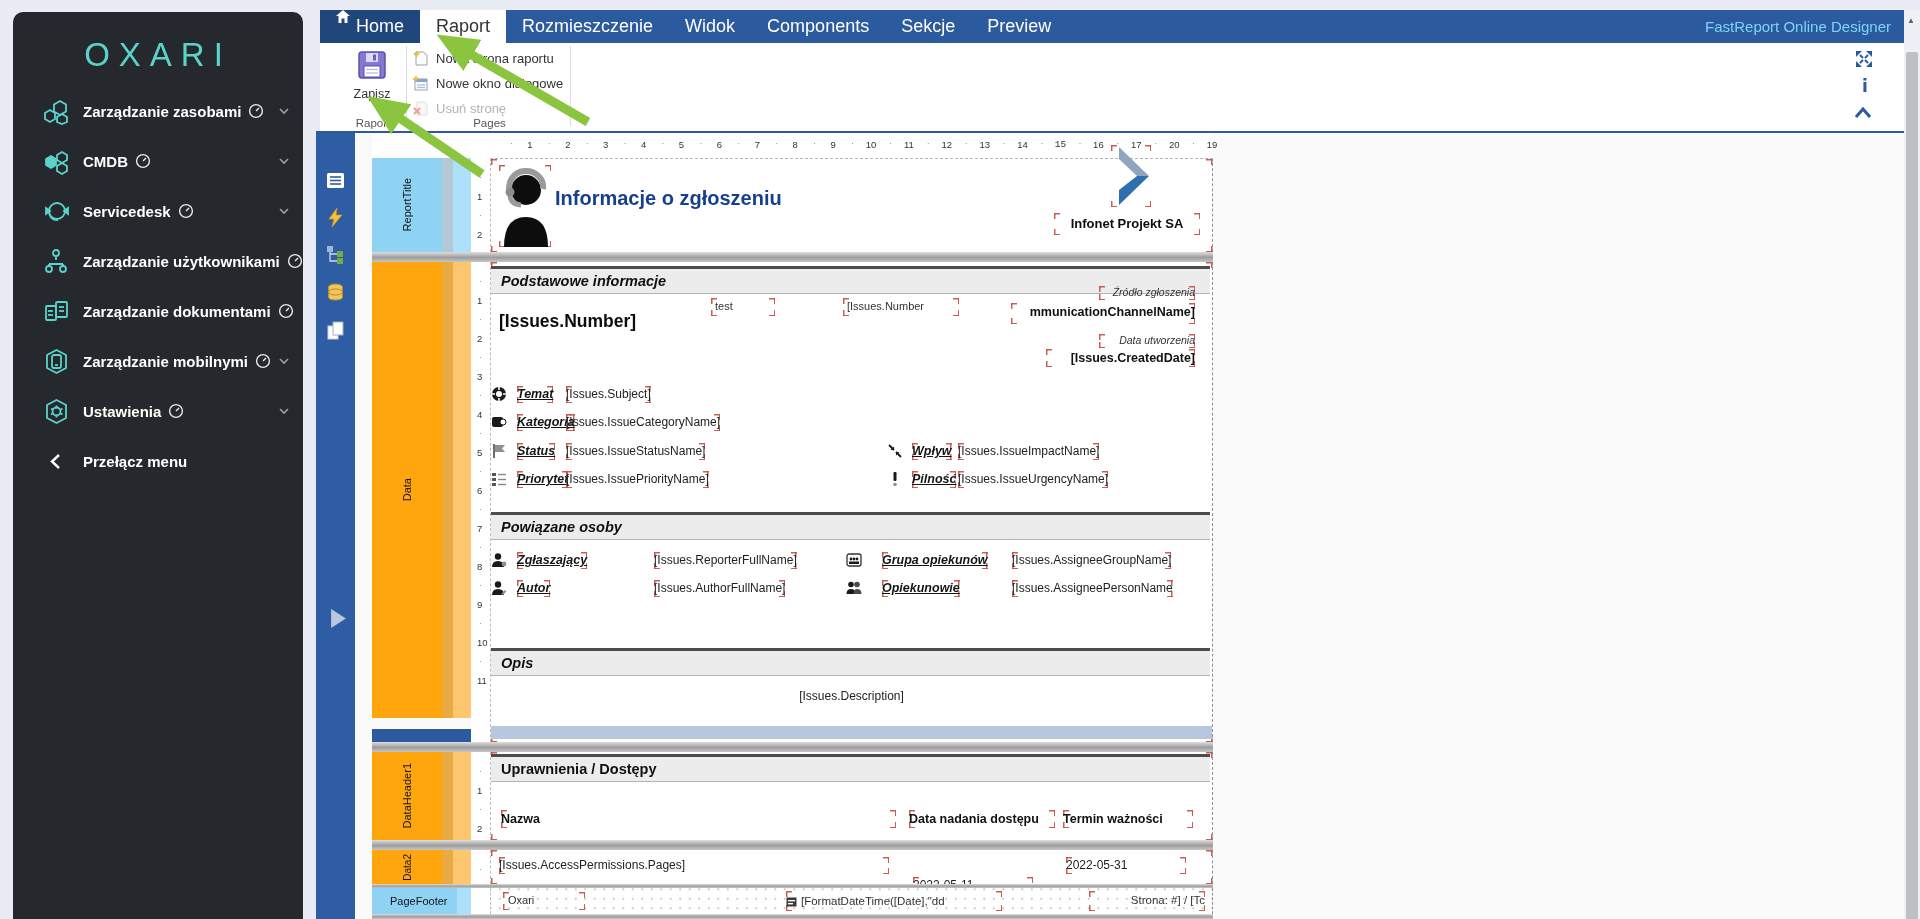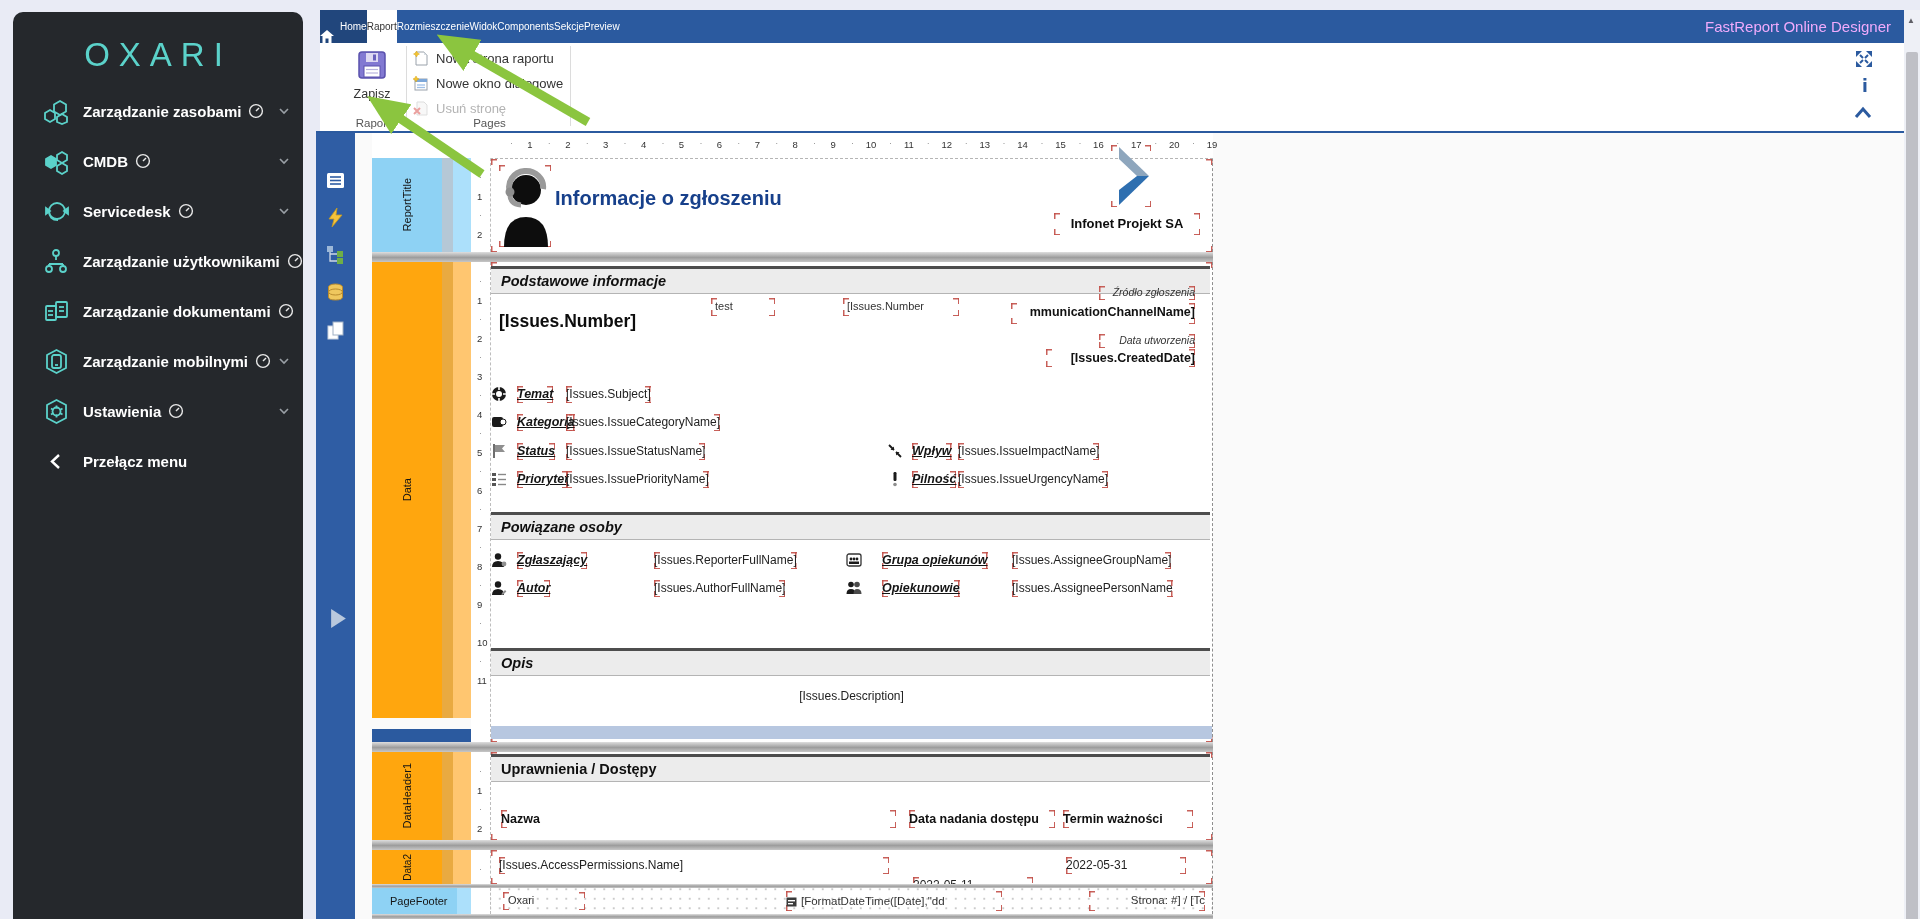--- a/index.html
+++ b/index.html
@@ -8,24 +8,24 @@
   .sidebar{position:absolute;left:13px;top:12px;width:290px;height:907px;background:#25282c;border-radius:10px 10px 0 0;}
   .logo{position:absolute;top:24px;left:0;width:100%;text-align:center;color:#5bd2ca;font-size:33px;letter-spacing:9px;font-weight:400;}
   .nav{position:absolute;top:74px;left:8px;right:0;}
   .nav-item{height:50px;display:flex;align-items:center;padding:0 14px 0 22px;cursor:pointer;}
   .nav-item .nico{width:27px;height:27px;margin-right:13px;flex:0 0 27px;}
   .nav-item .nlab{color:#fff;font-weight:bold;font-size:15px;white-space:nowrap;}
   .gauge{margin-left:7px;flex:0 0 16px;}
   .chev{margin-left:auto;}
   
   .ribbon-bar{position:absolute;left:320px;top:10px;width:1584px;height:33px;background:#2b5a9f;display:flex;align-items:stretch;}
-  .rtab{padding:0 0;line-height:33px;font-size:10px;color:#fff;display:flex;align-items:flex-end;gap:6px;cursor:pointer;}
+  .rtab{padding:0 16px;line-height:33px;font-size:18px;color:#fff;display:flex;align-items:flex-start;gap:6px;cursor:pointer;}
   .rtab.home{background:rgba(0,0,0,.22);}
   .rtab.active{background:#fff;color:#333;}
-  .brand{margin-left:auto;color:#f0abfc;font-size:15px;line-height:33px;padding-right:13px;}
+  .brand{margin-left:auto;color:#7dd3fc;font-size:15px;line-height:33px;padding-right:13px;}
   .ribbon-body{position:absolute;left:320px;top:43px;width:1584px;height:88px;background:#fff;}
   .ribbon-line{position:absolute;left:316px;top:131px;width:1588px;height:2px;background:#2b5a9f;}
   .grp-divider{position:absolute;top:3px;height:80px;width:1px;background:#dcdcdc;}
   .grp-label{position:absolute;top:74px;font-size:11.5px;color:#555;text-align:center;}
   .save-btn{position:absolute;left:24px;top:6px;width:56px;text-align:center;cursor:pointer;}
   .save-btn .slab{font-size:12.5px;color:#333;margin-top:2px;}
   .pmenu{position:absolute;left:92px;top:3px;}
   .pmenu-item{display:flex;align-items:center;gap:7px;height:25px;font-size:13px;color:#333;cursor:pointer;white-space:nowrap;}
   .pmenu-item.disabled{color:#b3b3b3;cursor:default;}
   .rb-icon{position:absolute;cursor:pointer;}
@@ -342,21 +342,21 @@
       <span class="rnum h" style="left: 499px;">10</span>
       <span class="rdot h" style="left: 479px;">·</span>
       <span class="rnum h" style="left: 536.9px;">11</span>
       <span class="rdot h" style="left: 516.9px;">·</span>
       <span class="rnum h" style="left: 574.8px;">12</span>
       <span class="rdot h" style="left: 554.8px;">·</span>
       <span class="rnum h" style="left: 612.7px;">13</span>
       <span class="rdot h" style="left: 592.7px;">·</span>
       <span class="rnum h" style="left: 650.6px;">14</span>
       <span class="rdot h" style="left: 630.6px;">·</span>
-      <span class="rnum h" style="left: 688.5px;">15</span>
+      <span class="rnum h" style="left: 688.5px; font-family: Liberation Mono, monospace;">15</span>
       <span class="rdot h" style="left: 668.5px;">·</span>
       <span class="rnum h" style="left: 726.4px;">16</span>
       <span class="rdot h" style="left: 706.4px;">·</span>
       <span class="rnum h" style="left: 764.3px;">17</span>
       <span class="rdot h" style="left: 744.3px;">·</span>
       <span class="rnum h" style="left: 802.2px;">20</span>
       <span class="rdot h" style="left: 782.2px;">·</span>
       <span class="rnum h" style="left: 840.1px;">19</span>
       <span class="rdot h" style="left: 820.1px;">·</span>
     </div>
@@ -549,21 +549,21 @@
     <div class="bcol" style="background:#ffa60e;">
         <span class="blabel" style="font-size:10px;">Data2</span>
       </div>
     <div class="bmid" style="background:#e9aa41;"></div>
     <div class="blight" style="background:#ffc670;"></div>
     <div class="bruler">
         <span class="rnum v" style="top: 38px;">1</span>
         <span class="rdot v" style="top: 19px;">·</span>
       </div>
     <div class="bcanvas sel">
-      <span class="fval sel" style="left:8px;top:7px;width:390px;">[Issues.AccessPermissions.Name]</span>
+      <span class="fval sel" style="left:8px;top:7px;width:390px;">[Issues.AccessPermissions.Pages]</span>
       <span class="fval sel" style="left:422px;top:7px;width:120px;margin-top:20px;">2022-05-11</span>
       <span class="fval sel" style="left:575px;top:7px;width:120px;">2022-05-31</span>
     </div>
   </div>
   <div class="sep" style="top:884px;height:4px;"></div>
 
   <div class="band" style="top:888px;height:26px;">
     <div class="bcol" style="background:#8ed2f4;width:99px;justify-content:flex-start;">
         <span class="blabel-h">PageFooter</span>
       </div>

